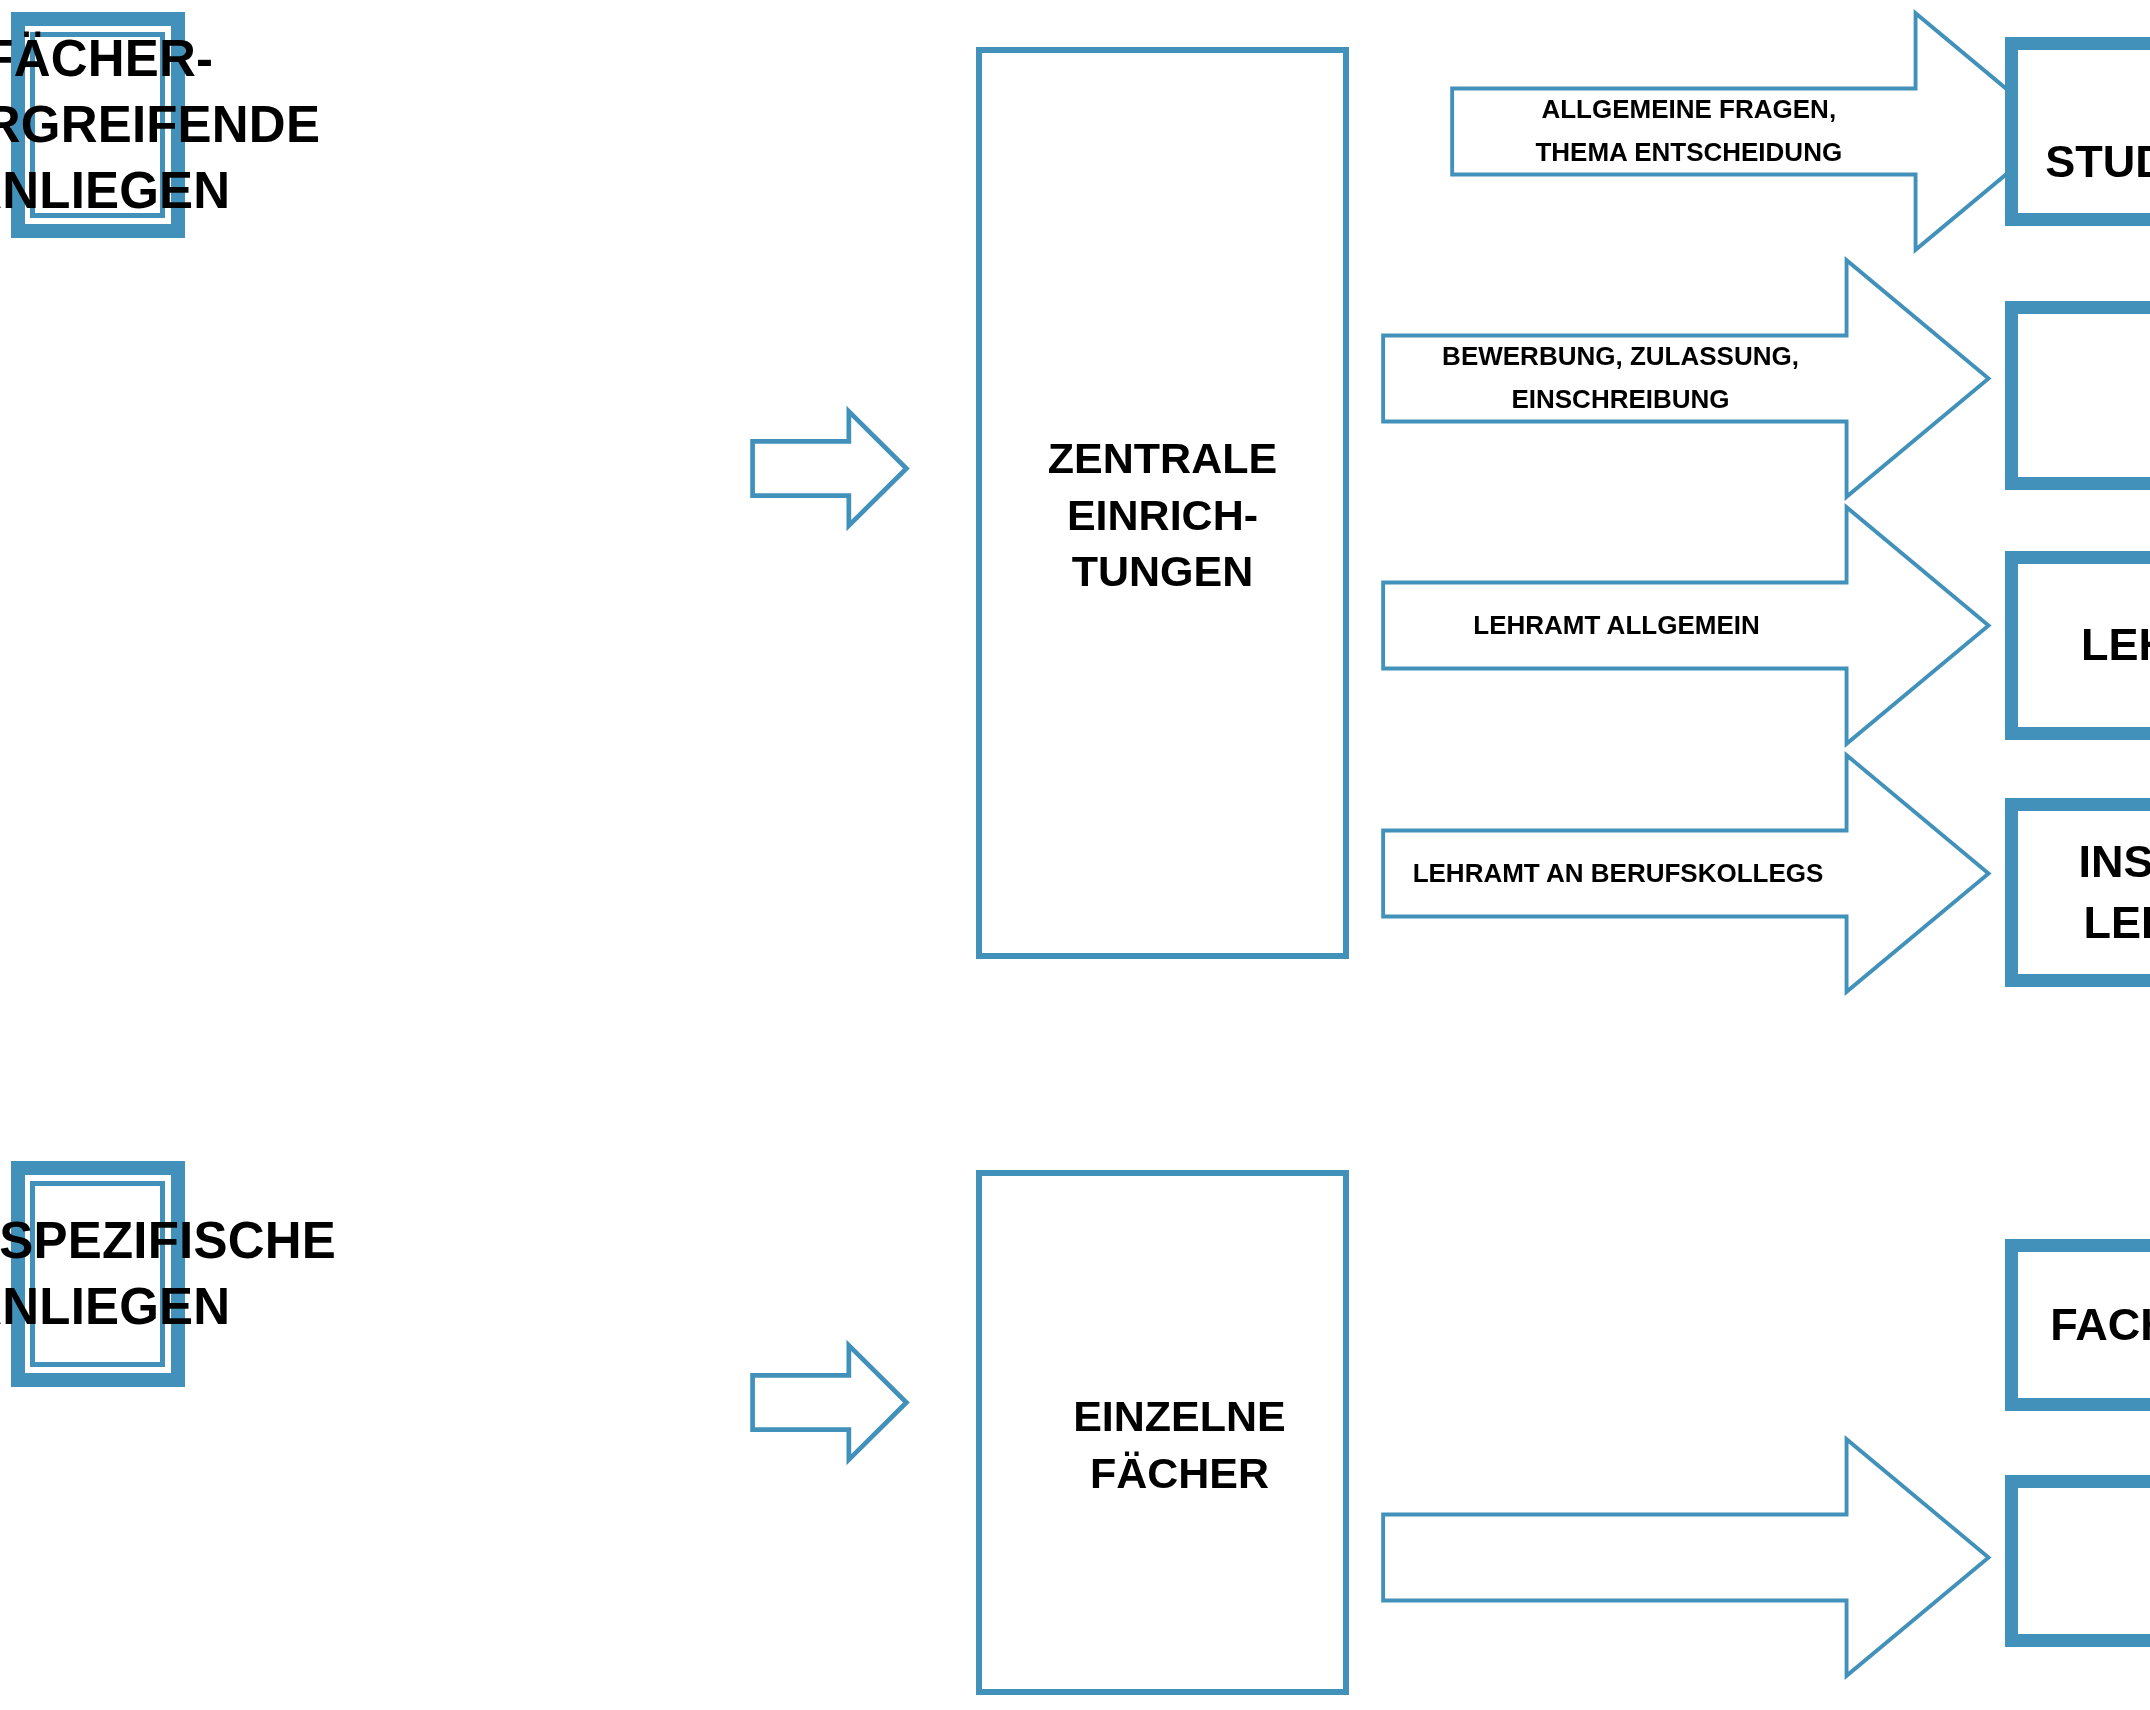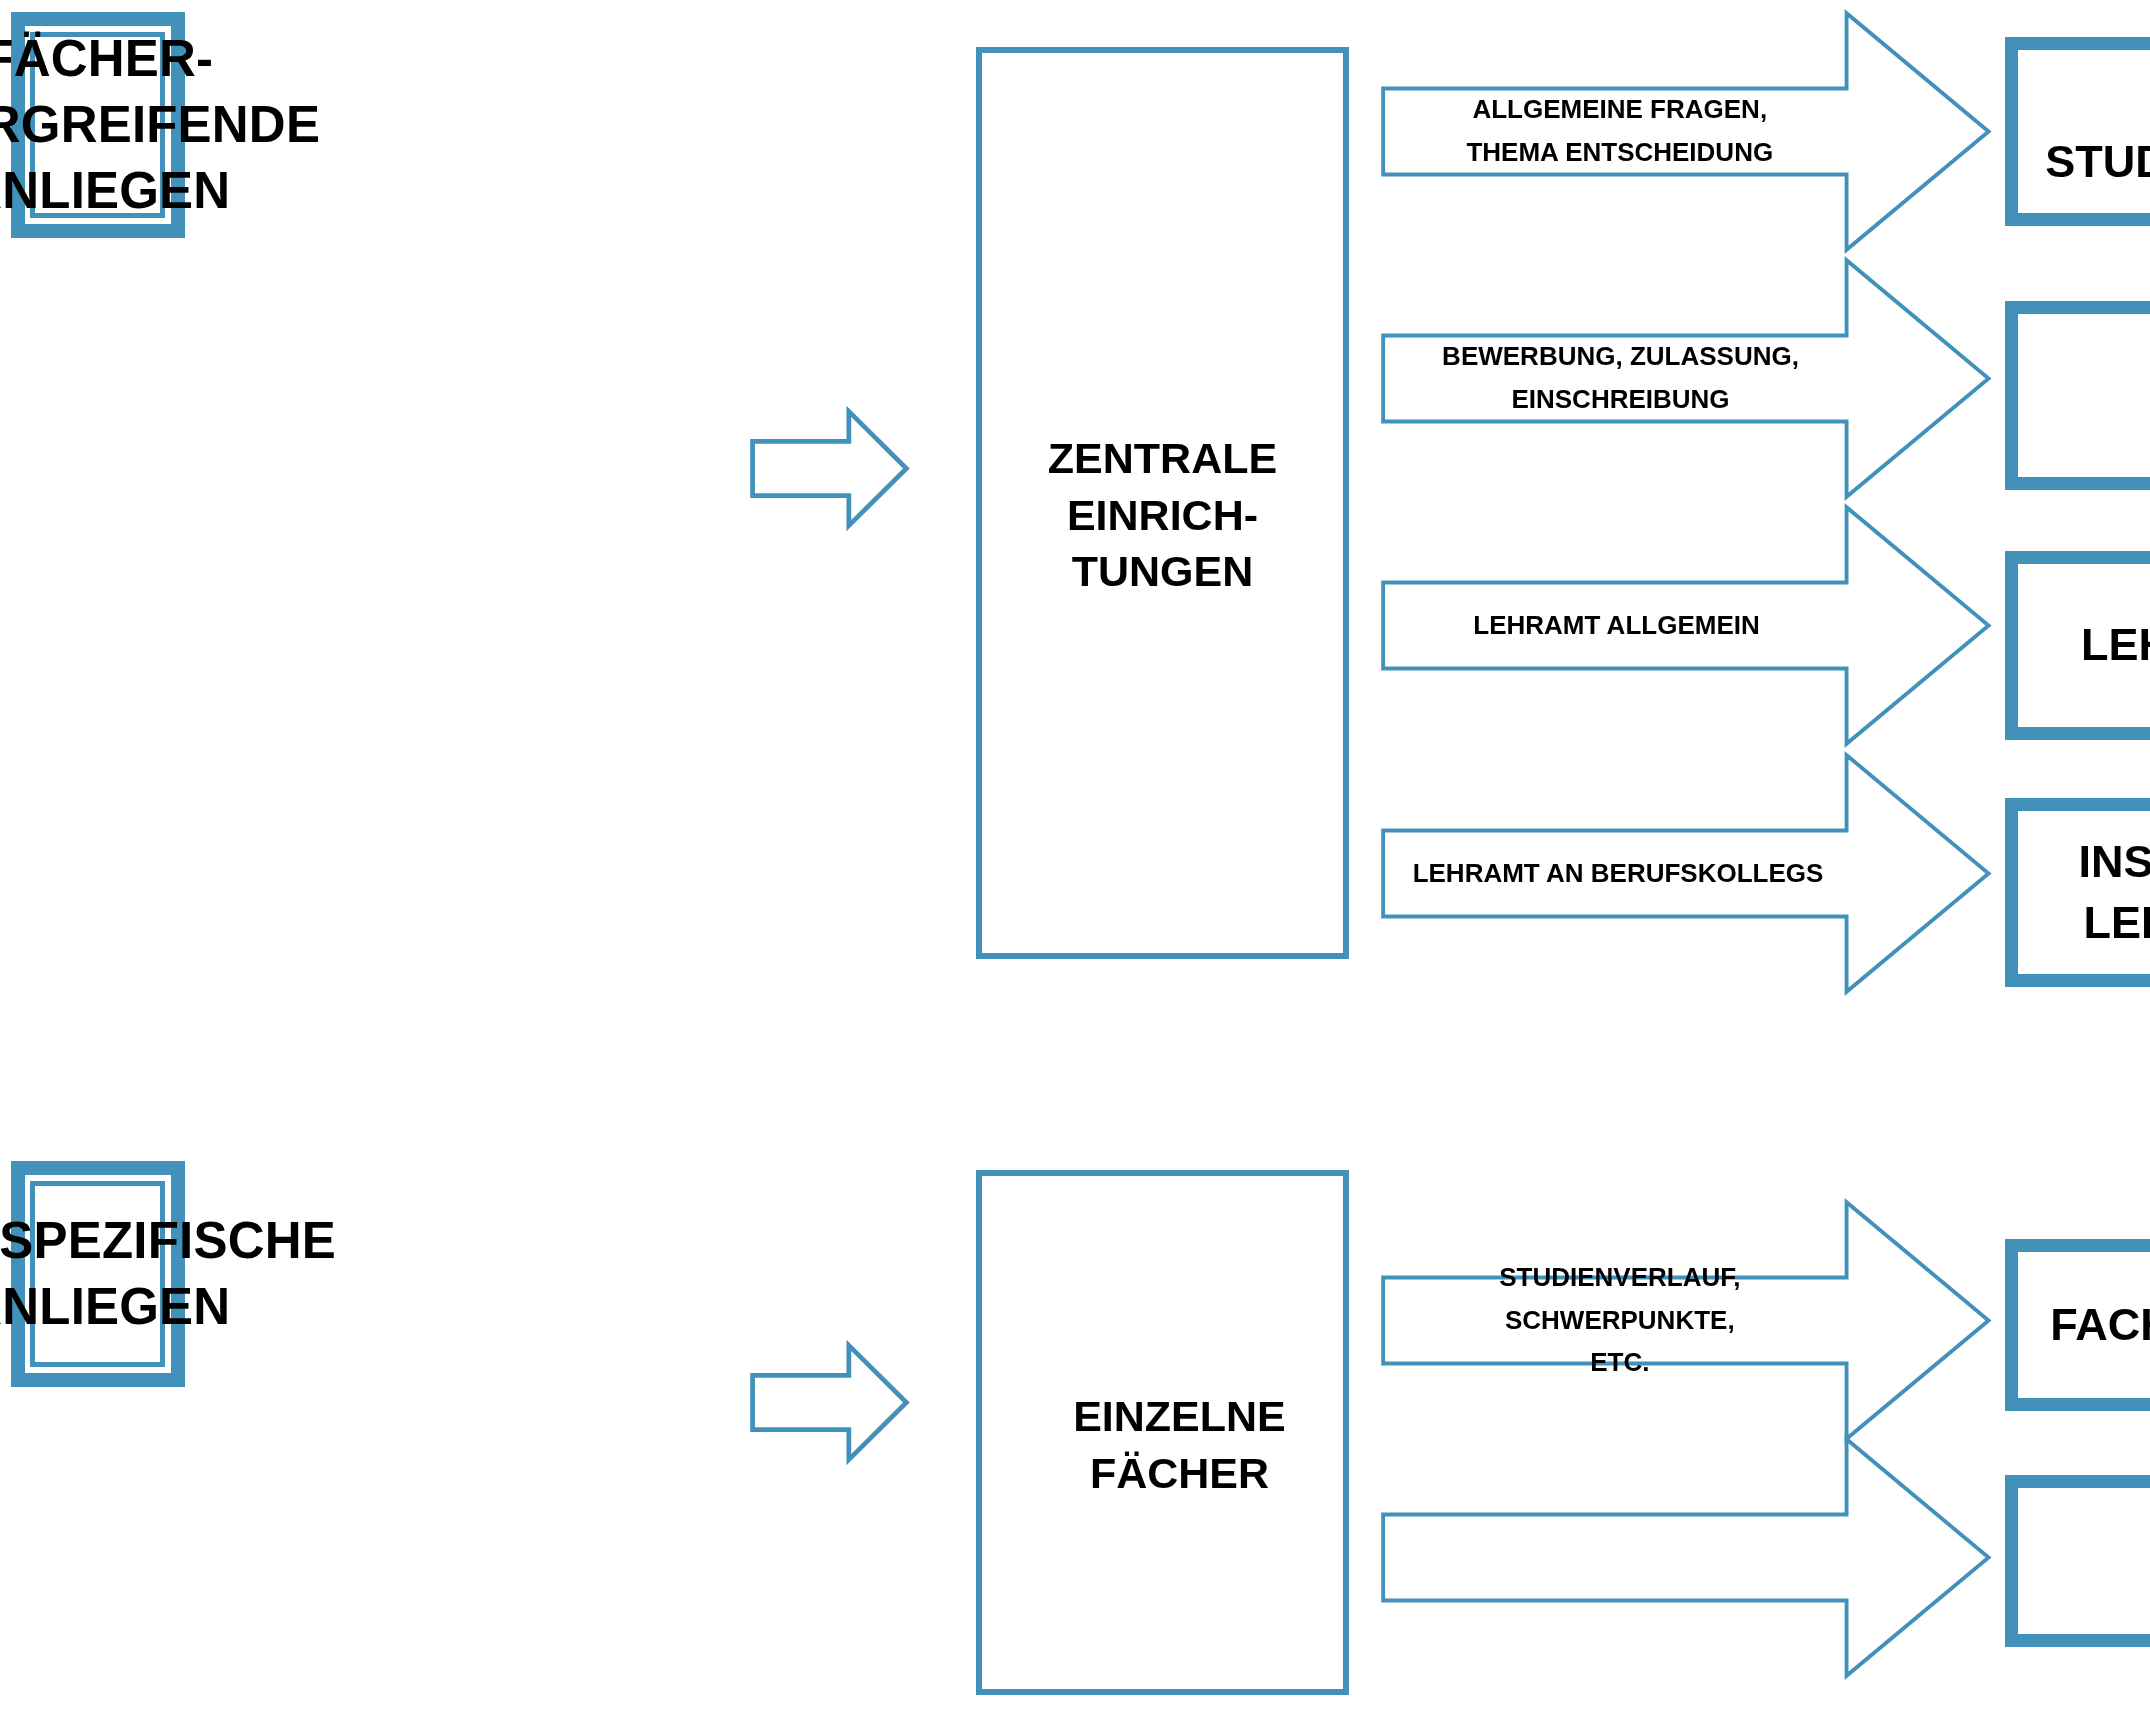--- a/index.html
+++ b/index.html
@@ -87,21 +87,21 @@
       <polygon points="6,92 230,92 230,22 364,155 230,288 230,218 6,218"></polygon>
     </svg>
   </div>
 
   <div class="node midbox" style="left:976px;top:47px;width:373px;height:912px;">
     <div class="label">ZENTRALE
 EINRICH-
 TUNGEN</div>
   </div>
 
-  <div class="arrow" style="left:1381px;top:10.8px;width:611px;height:241px;">
+  <div class="arrow" style="left:1450px;top:10.8px;width:611px;height:241px;">
     <svg viewBox="0 0 1420 560" preserveAspectRatio="none">
       <polygon points="5,180 1082,180 1082,5 1412,280 1082,555 1082,380 5,380"></polygon>
     </svg>
     <div class="alabel" style="top:77px;height:86px;padding-left:8.6px;padding-right:142px;">ALLGEMEINE FRAGEN,
 THEMA ENTSCHEIDUNG</div>
   </div>
 
   <div class="node dstbox" style="left:2005px;top:37px;width:662px;height:189px;">
     <div class="label">ZENTRALE
 STUDIENBERATUNG (ZSB)</div>
@@ -155,27 +155,20 @@
     <svg viewBox="0 0 370 310" preserveAspectRatio="none">
       <polygon points="6,92 230,92 230,22 364,155 230,288 230,218 6,218"></polygon>
     </svg>
   </div>
 
   <div class="node midbox" style="left:976px;top:1170px;width:373px;height:525px;padding-left:34px;">
     <div class="label">EINZELNE
 FÄCHER</div>
   </div>
 
-  <div class="arrow" style="left:1381px;top:1200px;width:611px;height:241px;">
-    <svg viewBox="0 0 1420 560" preserveAspectRatio="none">
-      <polygon points="5,180 1082,180 1082,5 1412,280 1082,555 1082,380 5,380"></polygon>
-    </svg>
-    <div class="alabel" style="top:77px;height:86px;padding-left:8.6px;padding-right:142px;">STUDIENVERLAUF, SCHWERPUNKTE,
-ETC.</div>
-  </div>
 
   <div class="node dstbox" style="left:2005px;top:1239px;width:662px;height:172px;">
     <div class="label">FACHSTUDIENBERATUNG</div>
   </div>
 
   <div class="arrow" style="left:1381px;top:1437px;width:611px;height:241px;">
     <svg viewBox="0 0 1420 560" preserveAspectRatio="none">
       <polygon points="5,180 1082,180 1082,5 1412,280 1082,555 1082,380 5,380"></polygon>
     </svg>
   </div>

